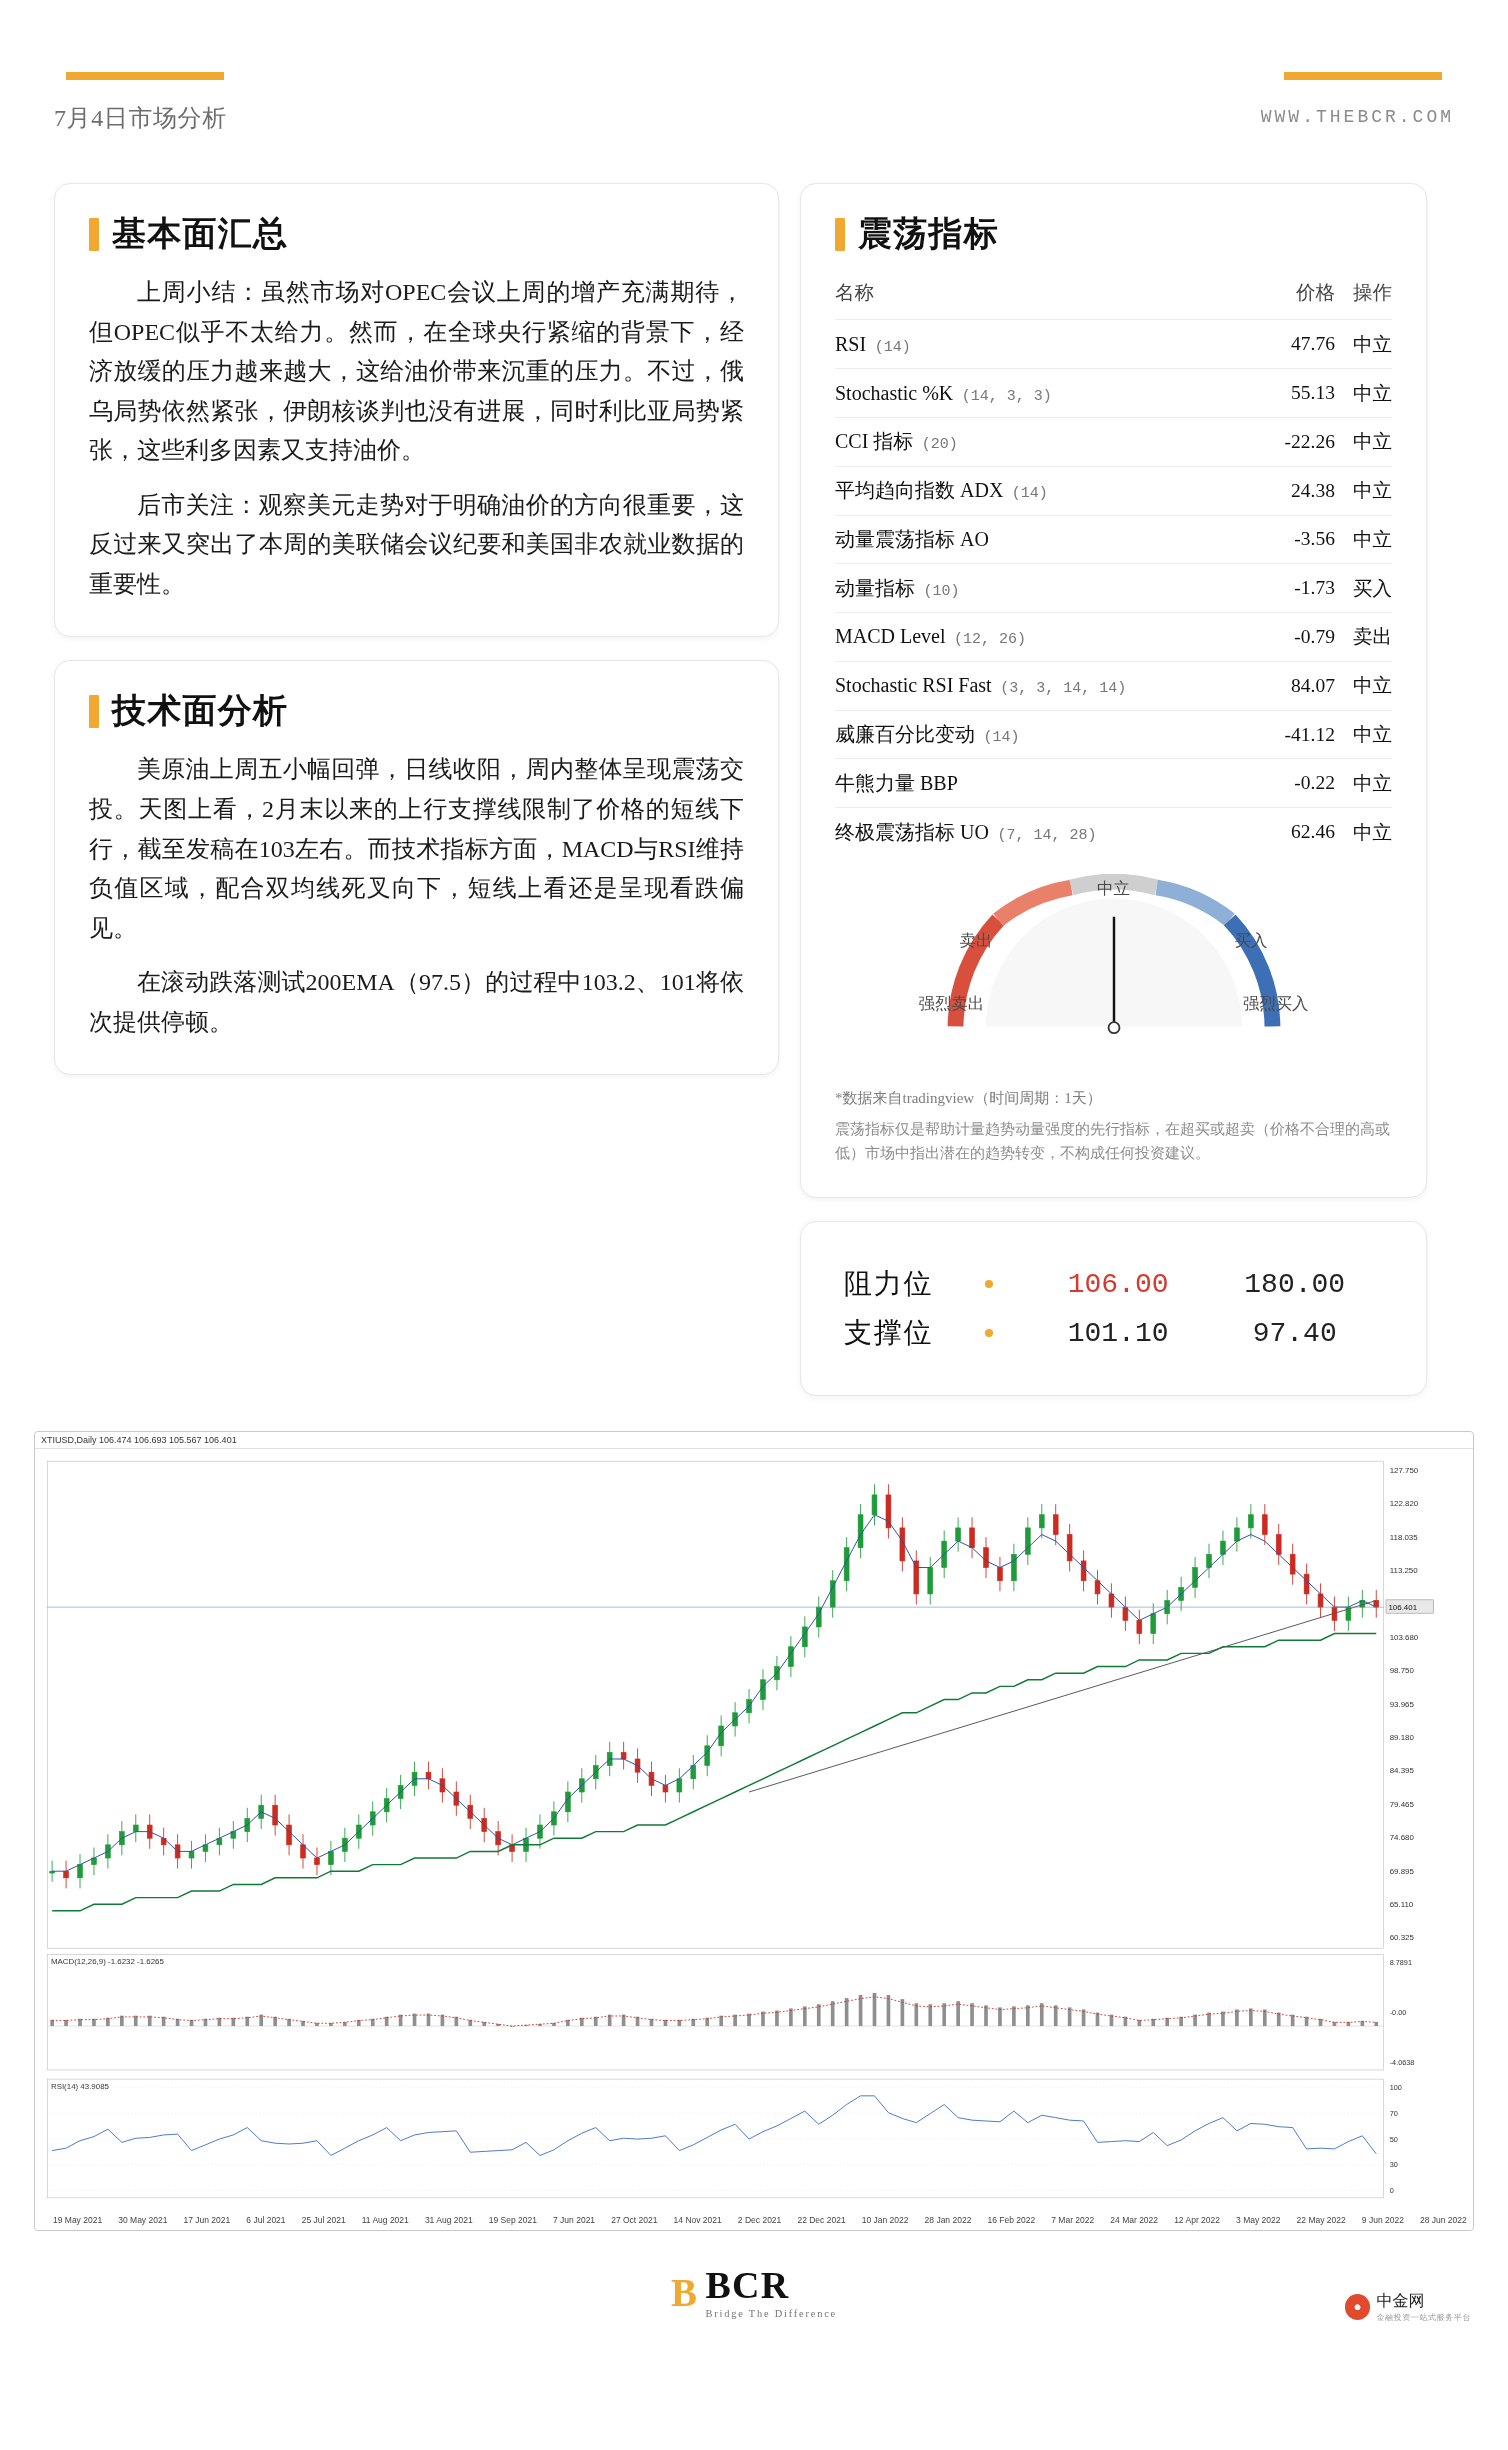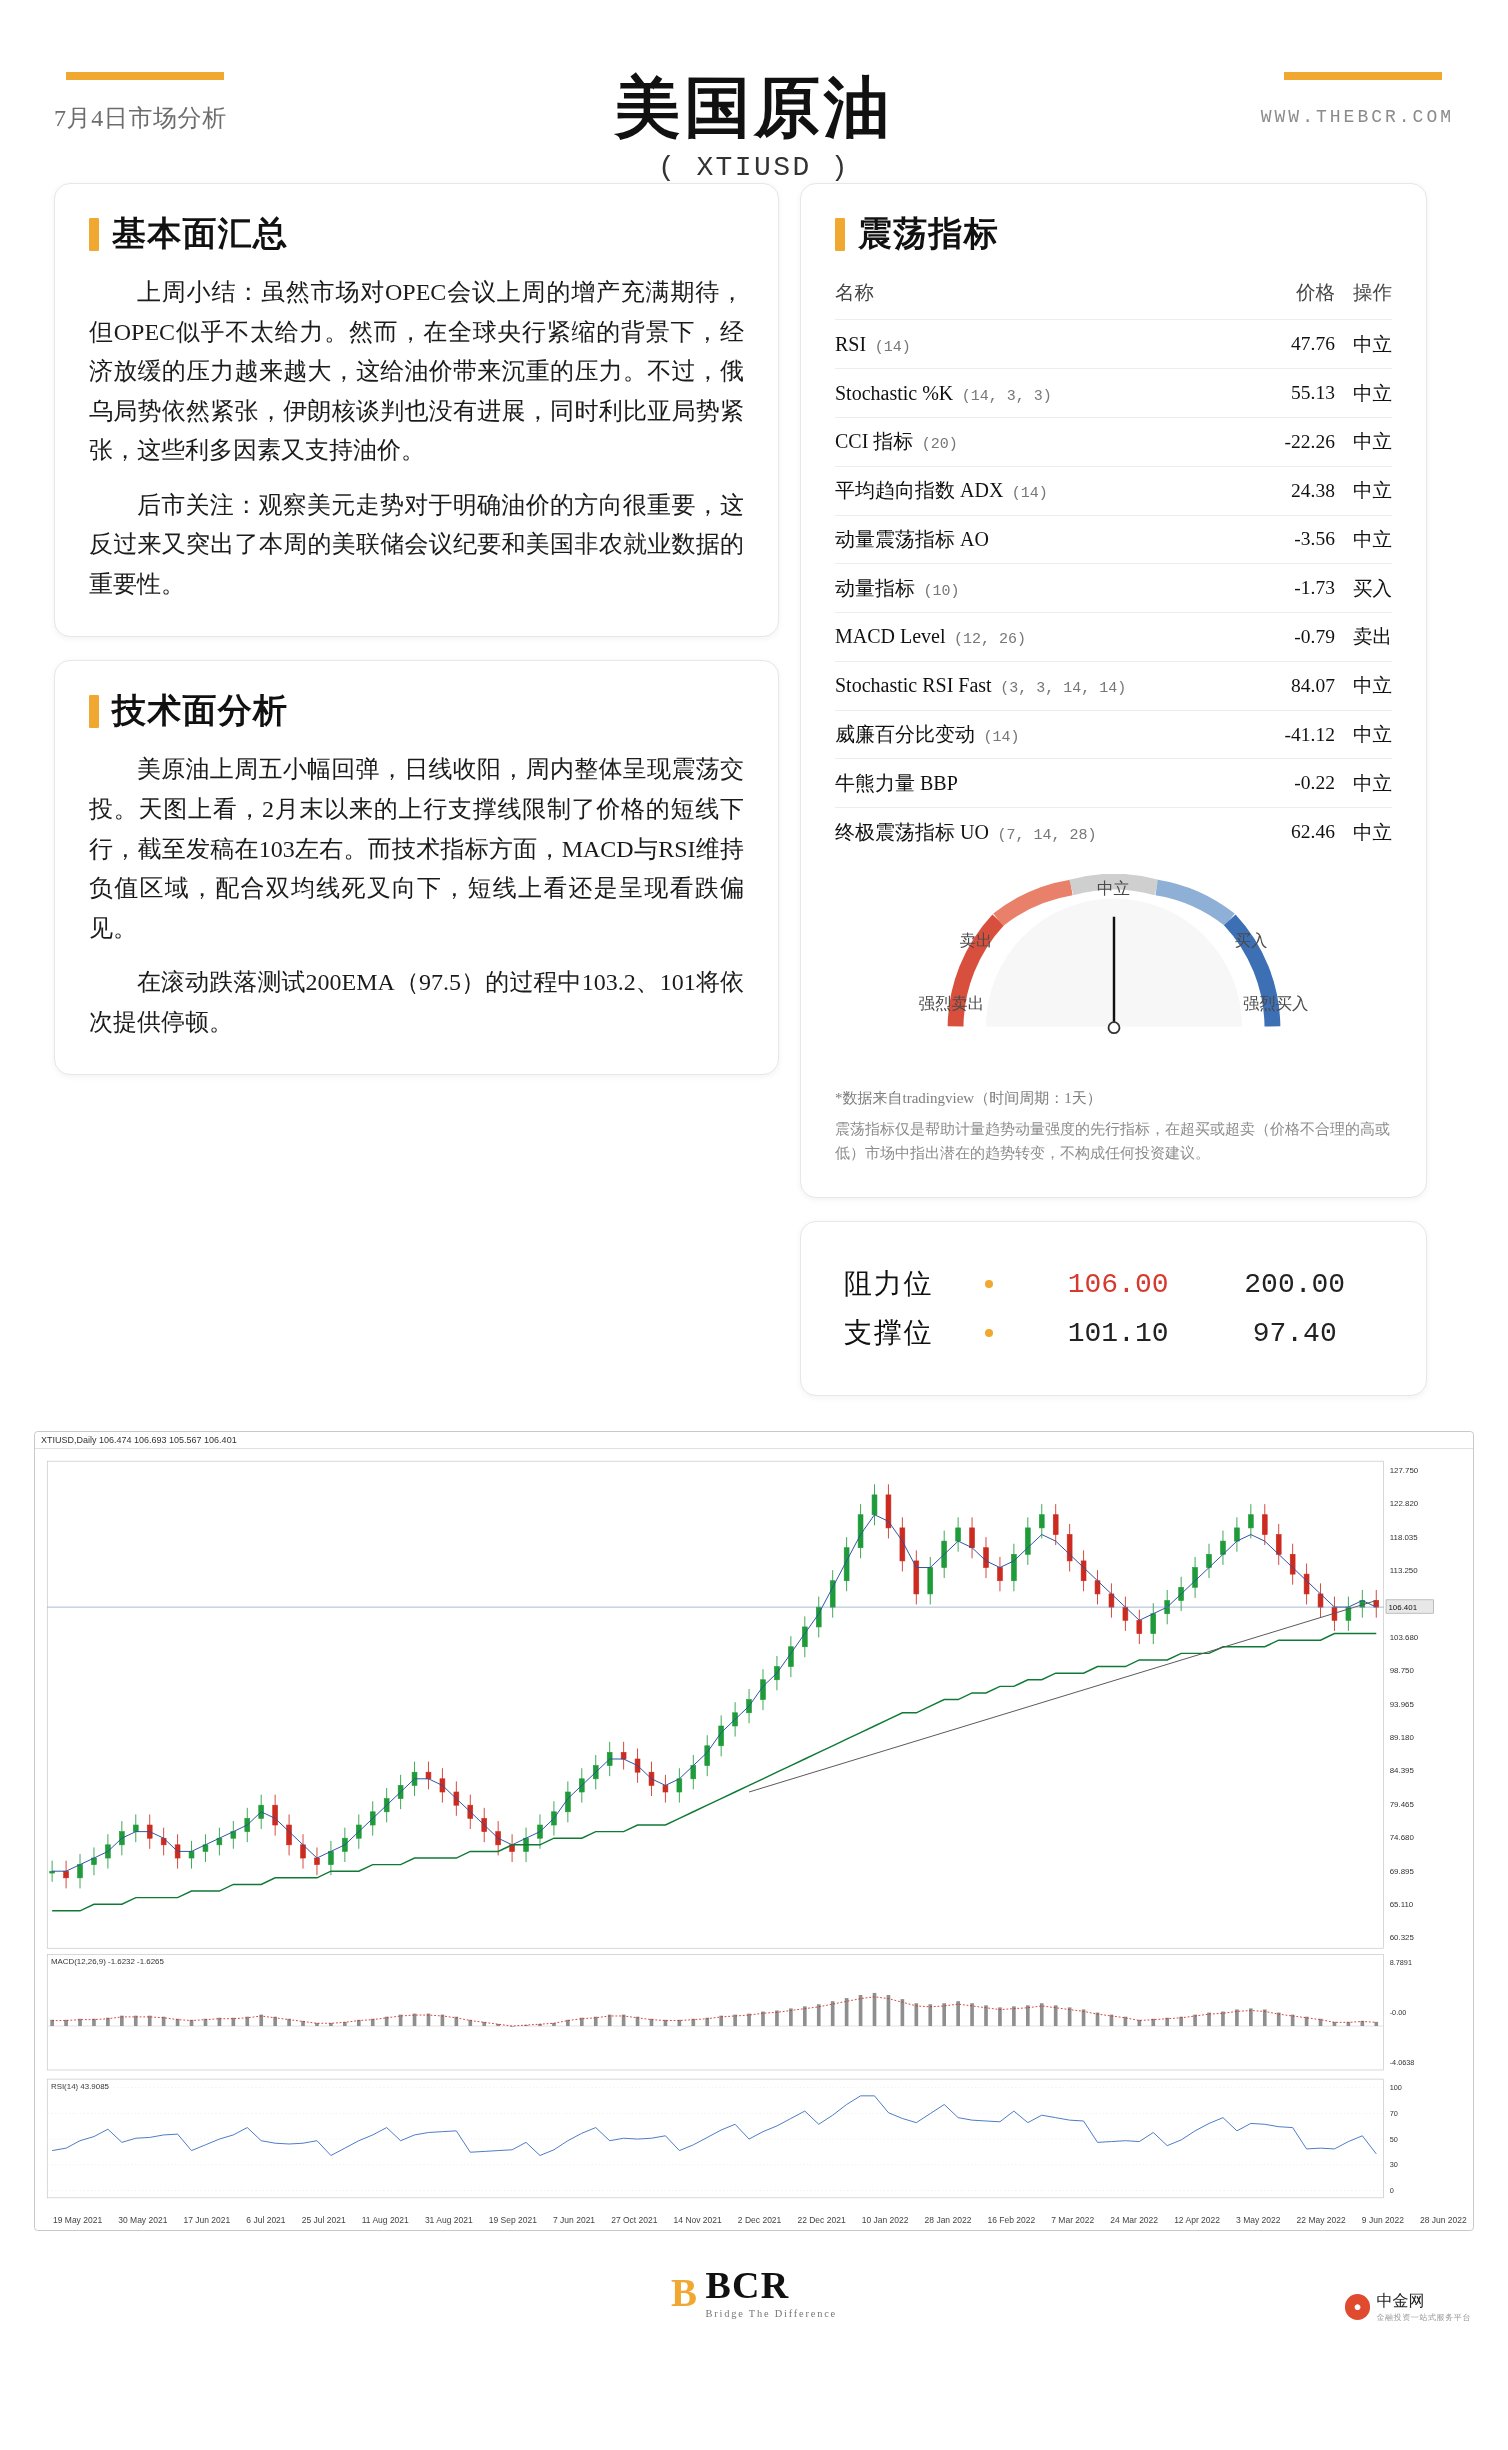--- a/index.html
+++ b/index.html
@@ -290,24 +290,20 @@
 </head>
 <body>
 
 <div class="page">
 
   <div class="header">
     <div class="rule-left"></div>
     <div class="rule-right"></div>
     <div class="header-date">7月4日市场分析</div>
     <div class="header-site">WWW.THEBCR.COM</div>
-    <div class="title-wrap">
-      <div class="main-title">美国原油</div>
-      <div class="sub-title">( XTIUSD )</div>
-    </div>
   </div>
 
   <div class="columns">
 
     <div class="col-left">
 
       <div class="card">
         <div class="card-title">
           <span class="title-bar"></span>
           <span class="title-text">基本面汇总</span>
@@ -429,21 +425,21 @@
           <span class="fn1">*数据来自tradingview（时间周期：1天）</span>
           <span>震荡指标仅是帮助计量趋势动量强度的先行指标，在超买或超卖（价格不合理的高或低）市场中指出潜在的趋势转变，不构成任何投资建议。</span>
         </div>
       </div>
 
       <div class="card levels-card">
         <div class="lev-row">
           <span class="lev-label">阻力位</span>
           <span class="dot"></span>
           <span class="lev-v1 lev-red">106.00</span>
-          <span class="lev-v2">200.00</span>
+          <span class="lev-v2">180.00</span>
         </div>
         <div class="lev-row">
           <span class="lev-label">支撑位</span>
           <span class="dot"></span>
           <span class="lev-v1">101.10</span>
           <span class="lev-v2">97.40</span>
         </div>
       </div>
 
     </div>

